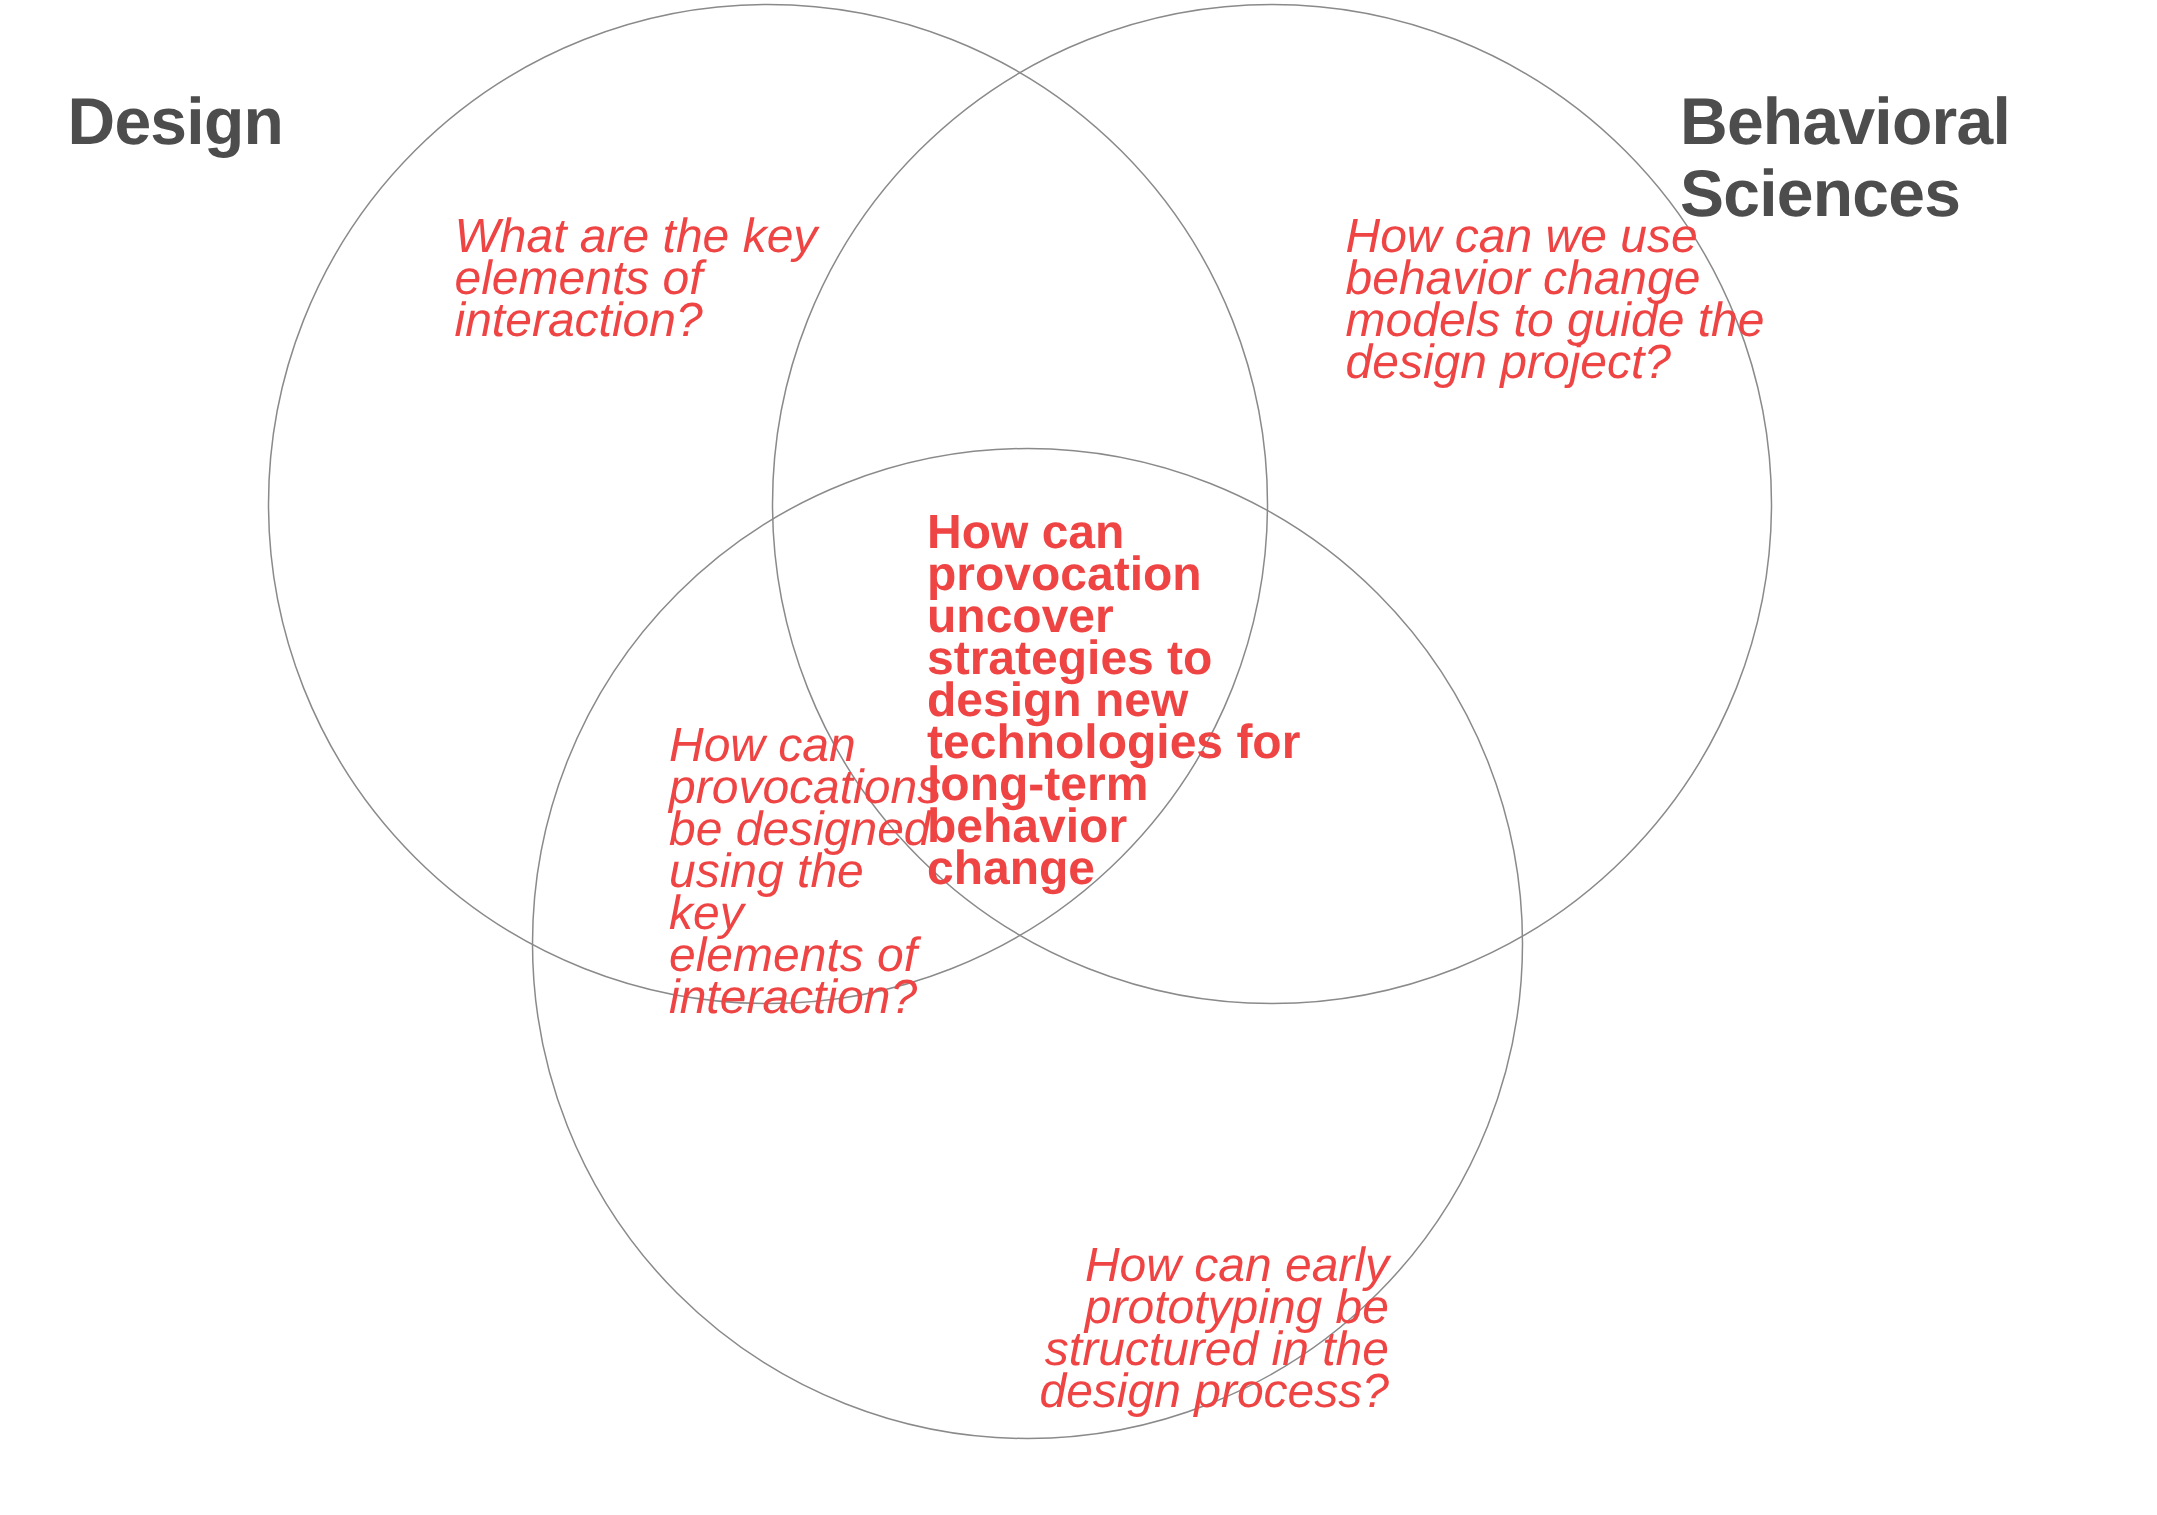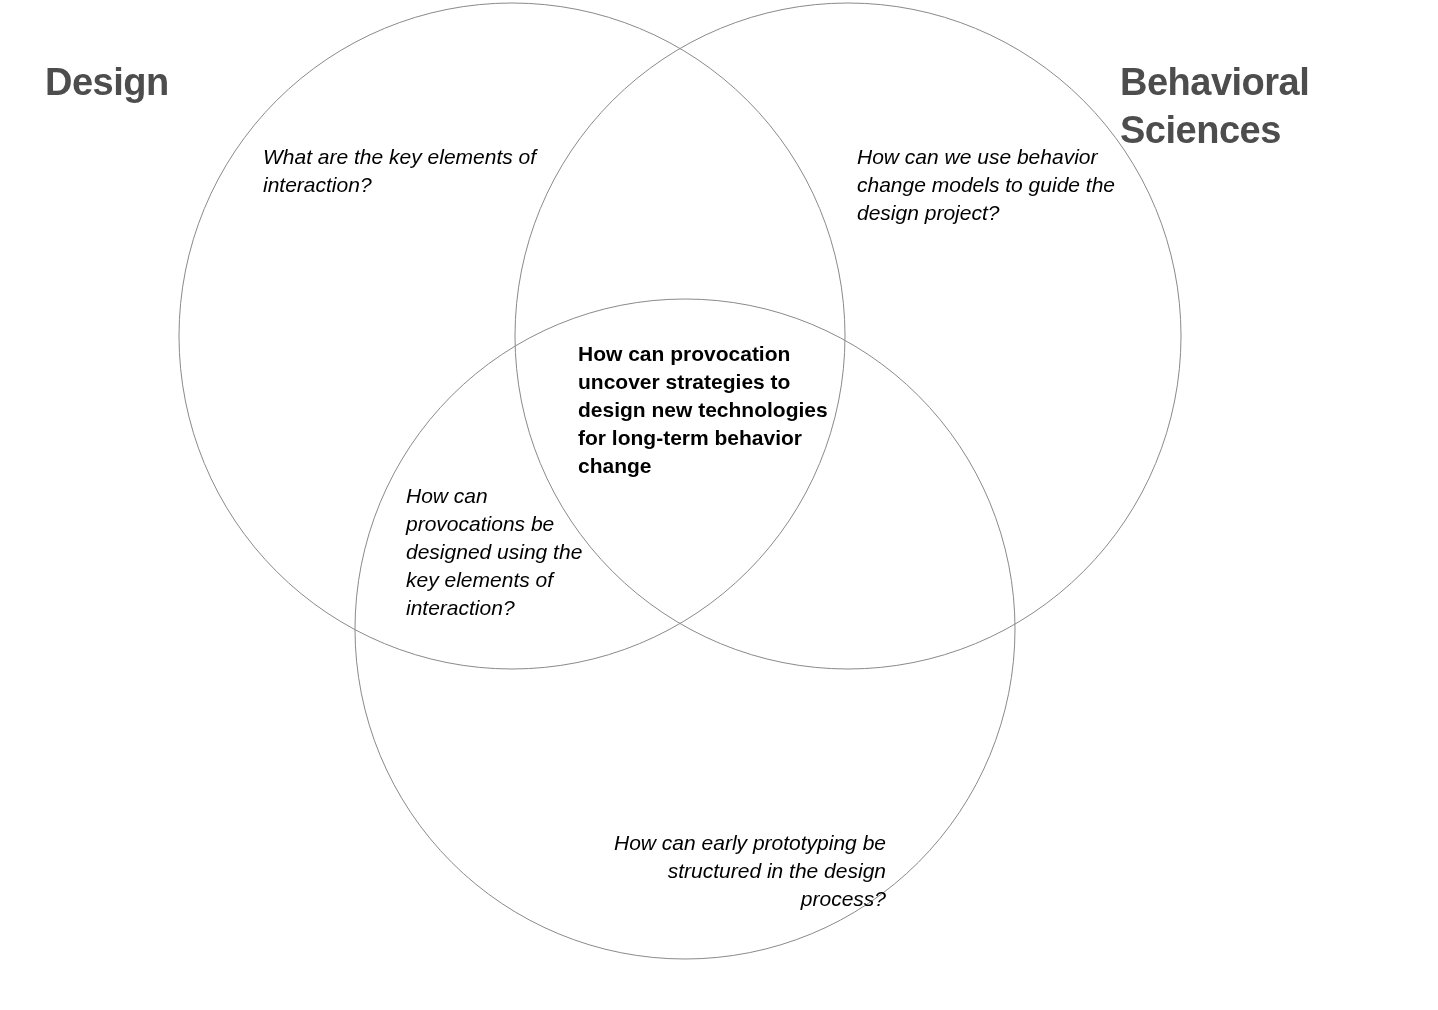--- a/index.html
+++ b/index.html
@@ -21,33 +21,34 @@
     top: 0;
   }
   .circles circle {
     fill: none;
     stroke: #8a8a8a;
     stroke-width: 1;
   }
   .set-title {
     position: absolute;
     color: #4d4d4d;
-    font-size: 38px;
+    font-size: 44px;
     font-weight: bold;
     line-height: 48px;
     letter-spacing: -0.5px;
     white-space: pre-line;
   }
   .question {
     position: absolute;
-    color: #000000;
-    font-size: 21px;
+    color: #ef4444;
+    font-size: 32px;
     font-style: italic;
     font-weight: 500;
     line-height: 28px;
+    margin-left: 40px;
   }
   .question.center-q {
     font-style: normal;
     font-weight: bold;
   }
   
   .t-design      { left: 45px;   top: 58px; }
   .t-behavioral  { left: 1120px; top: 58px; width: 240px; }
   .t-technology  { left: 905px;  top: 912px; }
   

